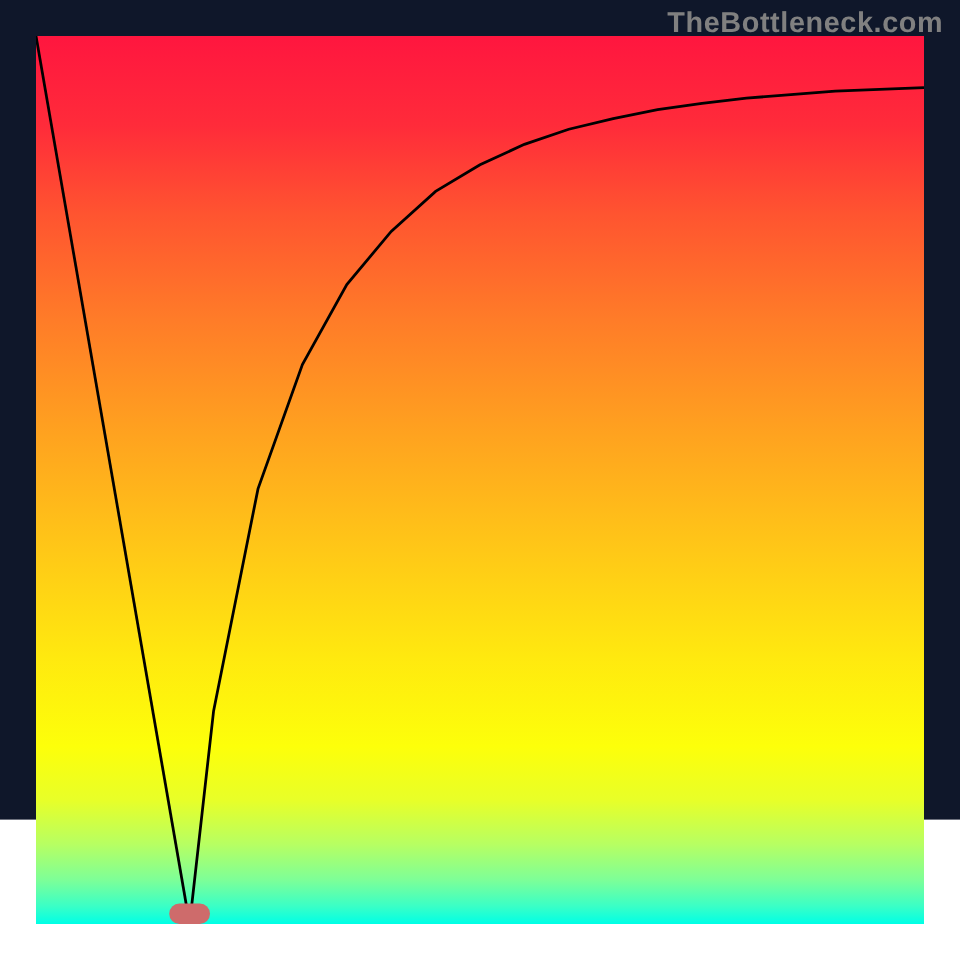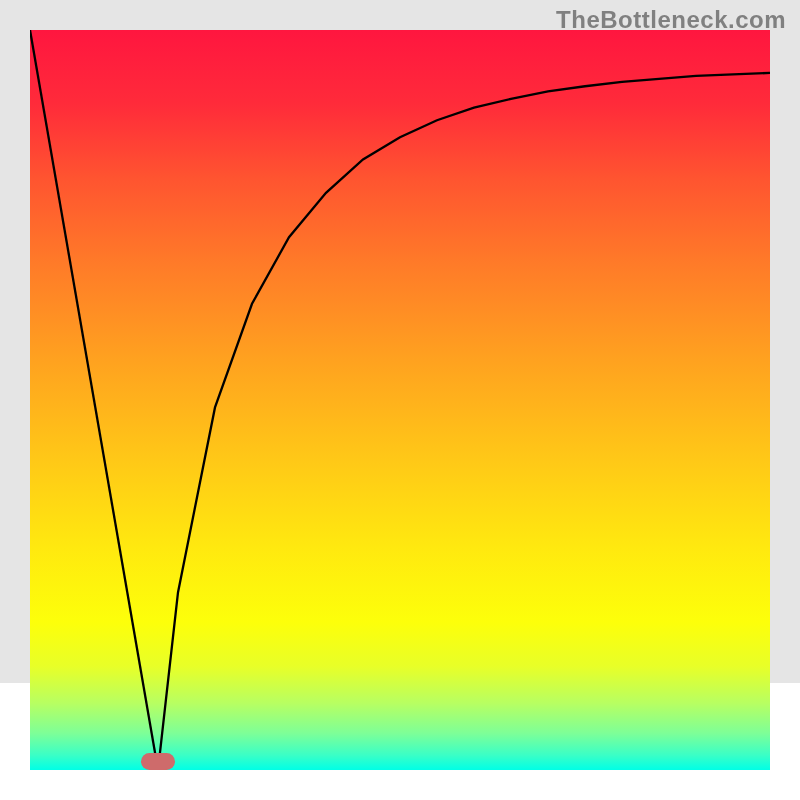--- a/index.html
+++ b/index.html
@@ -1,20 +1,20 @@
 <!DOCTYPE html>
 <html><head>
 <meta charset="utf-8">
 <style>
   * { margin: 0; padding: 0; box-sizing: border-box; }
   html, body { width: 800px; height: 800px; overflow: hidden; }
   .outer {
     width: 800px;
     height: 683px;
-    background: #e5e5e5;
+    background: #0f172a;
     position: relative;
   }
   .attribution {
     position: absolute;
     top: 6px;
     right: 14px;
     font-family: Arial, Helvetica, sans-serif;
     font-size: 24px;
     font-weight: bold;
     color: #808080;

